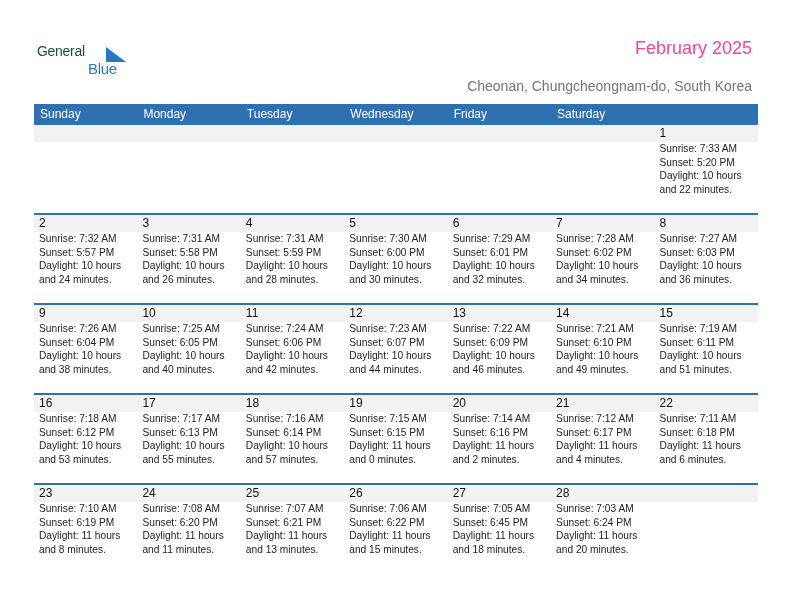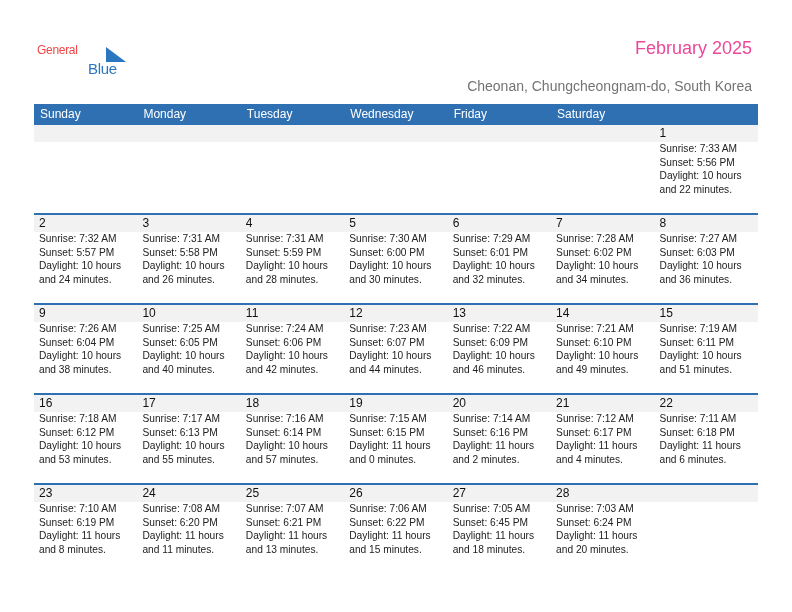--- a/index.html
+++ b/index.html
@@ -1,20 +1,20 @@
 <!DOCTYPE html>
 <html><head>
 <meta charset="utf-8">
 <style>
   html, body { margin: 0; padding: 0; background: #ffffff; }
   body { width: 792px; height: 612px; position: relative; overflow: hidden;
          font-family: "Liberation Sans", sans-serif; color: #222; }
 
   .logo { position: absolute; left: 37px; top: 43px; width: 100px; height: 40px; }
-  .logo-general { position: absolute; left: 0; top: 0; font-size: 12px; color: #ef4444; letter-spacing: -0.3px; }
+  .logo-general { position: absolute; left: 0; top: 0; font-size: 14px; color: #14532d; letter-spacing: -0.3px; }
   .logo-blue { position: absolute; left: 51px; top: 17px; font-size: 15px; color: #2b76c0; letter-spacing: -0.3px; }
   .logo-tri { position: absolute; left: 69px; top: 4px; width: 0; height: 0;
               border-left: 20px solid transparent; border-bottom: 15px solid #2b76c0; transform: scaleX(-1); }
 
   .title { position: absolute; right: 40px; top: 38px; font-size: 18px; color: #ec4899; }
   .subtitle { position: absolute; right: 40px; top: 78px; font-size: 14px; color: #737373; }
 
   .cal { position: absolute; left: 34px; top: 104px; width: 724px; }
   .hdr { display: flex; height: 21px; background: #2e70b2; }
   .hdr div { width: 103.43px; color: #ffffff; font-size: 12px; line-height: 21px; padding-left: 6px; box-sizing: border-box; }
@@ -90,21 +90,21 @@
           <div class="cell">
             <div class="daynum"></div>
             <div class="info"></div>
             <div class="info"></div>
             <div class="info"></div>
             <div class="info"></div>
           </div>
           <div class="cell">
             <div class="daynum">1</div>
             <div class="info">Sunrise: 7:33 AM</div>
-            <div class="info">Sunset: 5:56 PM</div>
+            <div class="info">Sunset: 5:20 PM</div>
             <div class="info">Daylight: 10 hours</div>
             <div class="info">and 22 minutes.</div>
           </div>
         </div>
       </div>
       <div class="week">
         <div class="band"></div>
         <div class="cells">
           <div class="cell">
             <div class="daynum">2</div>

